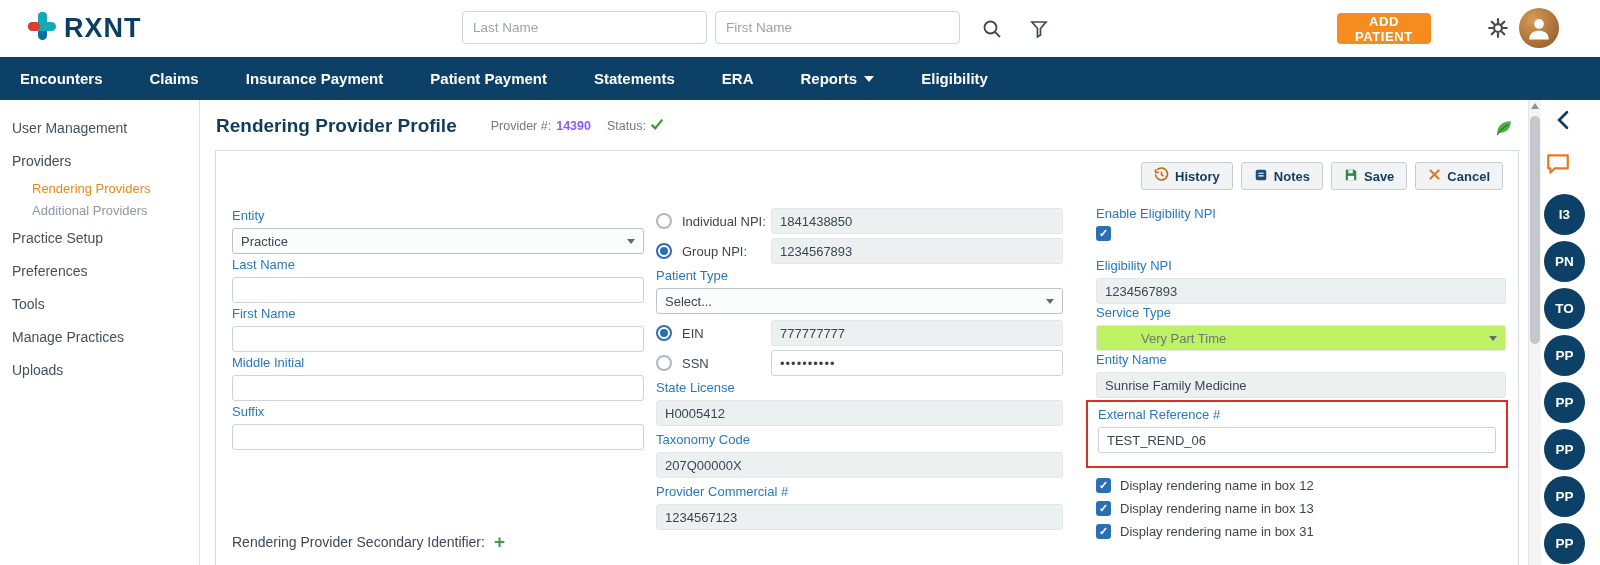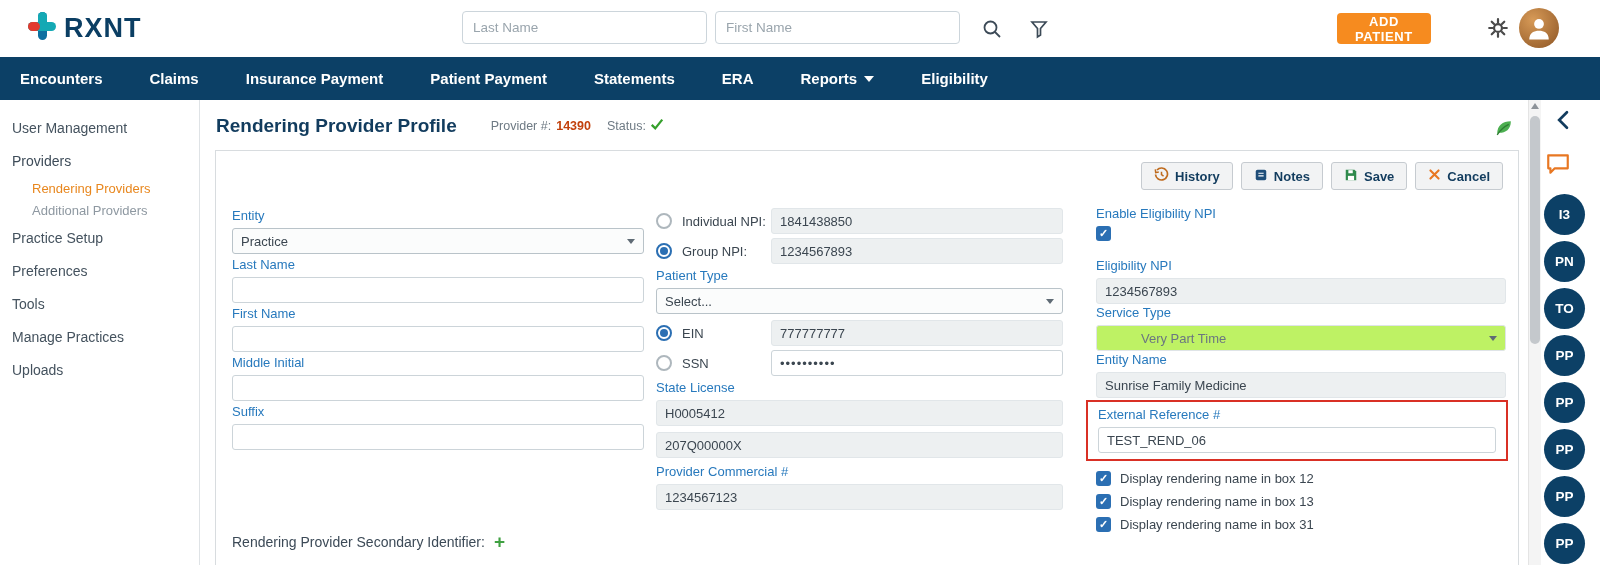--- a/index.html
+++ b/index.html
@@ -36,21 +36,21 @@
              border-right:1px solid #dfe3e6; padding:12px 0 12px 12px; }
   .sb-top { font-size:14px; color:#44525e; padding:8px 0 9px 0; cursor:pointer; }
   .sb-sub { font-size:13px; padding:3px 0 4px 20px; cursor:pointer; color:#8e98a1; }
   .sb-sub.active { color:#e8871e; }
 
   
   .content-main { position:absolute; left:200px; top:100px; width:1328px; height:465px; background:#fff; }
   .title-row { position:absolute; left:16px; top:15px; display:flex; align-items:center; }
   .page-title { font-size:19px; font-weight:600; color:#123c5e; }
   .prov-label { font-size:12.5px; color:#6e7a84; margin-left:34px; }
-  .prov-num { font-size:12.5px; color:#c2410c; font-weight:600; margin-left:5px; cursor:pointer; }
+  .prov-num { font-size:12.5px; color:#8b5cf6; font-weight:600; margin-left:5px; cursor:pointer; }
   .status-label { font-size:12.5px; color:#6e7a84; margin-left:16px; margin-right:4px; }
   .leaf-btn { position:absolute; right:14px; top:17px; cursor:pointer; }
 
   .card { position:absolute; left:15px; top:50px; width:1304px; height:425px;
           border:1px solid #d8dcdf; background:#fff; }
   .toolbar { position:absolute; top:11px; right:15px; display:flex; gap:8px; }
   .tb-btn { height:28px; display:flex; align-items:center; gap:6px; padding:0 12px;
             background:#f2f3f4; border:1px solid #c6cbd0; border-radius:3px; color:#123c5e;
             font-size:13px; font-weight:600; cursor:pointer; font-family:"Liberation Sans",sans-serif; }
 
@@ -82,21 +82,21 @@
   .rlabel { font-size:13px; color:#3b4650; margin-left:10px; }
   .w292 { width:292px; margin-left:auto; }
 
   .cb { width:15px; height:15px; border-radius:3px; background:#2b6fb3; position:relative;
         flex:0 0 15px; cursor:pointer; }
   .cb::after { content:"✓"; color:#fff; font-size:11px; font-weight:bold; position:absolute;
                top:50%; left:50%; transform:translate(-50%,-54%); }
   .cb-row { display:flex; align-items:center; gap:9px; margin-bottom:8px; }
   .cb-row .cbl { font-size:13px; color:#3b4650; }
 
-  .redbox { border:2px solid #d93025; padding:5px 10px 6px 10px; margin:2px 0 10px -10px;
+  .redbox { border:2px solid #d93025; padding:5px 10px 13px 10px; margin:2px 0 10px -10px;
             width:calc(100% + 12px); }
   .redbox .ctl { border-color:#ccd4d9; background:#fff; }
 
   .secondary-row { position:absolute; left:16px; top:383px; display:flex; align-items:center; gap:9px; }
   .secondary-label { font-size:14px; color:#3c4a57; }
   .plus-icon { color:#3fa142; font-size:19px; font-weight:bold; cursor:pointer; line-height:14px; }
 
   
   .scrollbar { position:absolute; left:1528px; top:100px; width:13px; height:465px; background:#f4f4f4;
                border-left:1px solid #e4e4e4; }
@@ -314,20 +314,21 @@
       <div class="radio-row">
         <span class="radio"></span>
         <span class="rlabel">SSN</span>
         <input class="ctl w292" style="letter-spacing: 1px;" value="••••••••••">
       </div>
       <div class="fg" style="margin-top:2px">
         <label class="flabel">State License</label>
         <input class="ctl ro" value="H0005412" style="">
       </div>
       <div class="fg">
+        <label class="flabel">Taxonomy Code</label>
         <input class="ctl ro" value="207Q00000X" style="">
       </div>
       <div class="fg">
         <label class="flabel">Provider Commercial #</label>
         <input class="ctl ro" value="1234567123" style="">
       </div>
     </div>
 
     <div class="col col3">
       <div style="margin-bottom:13px">

